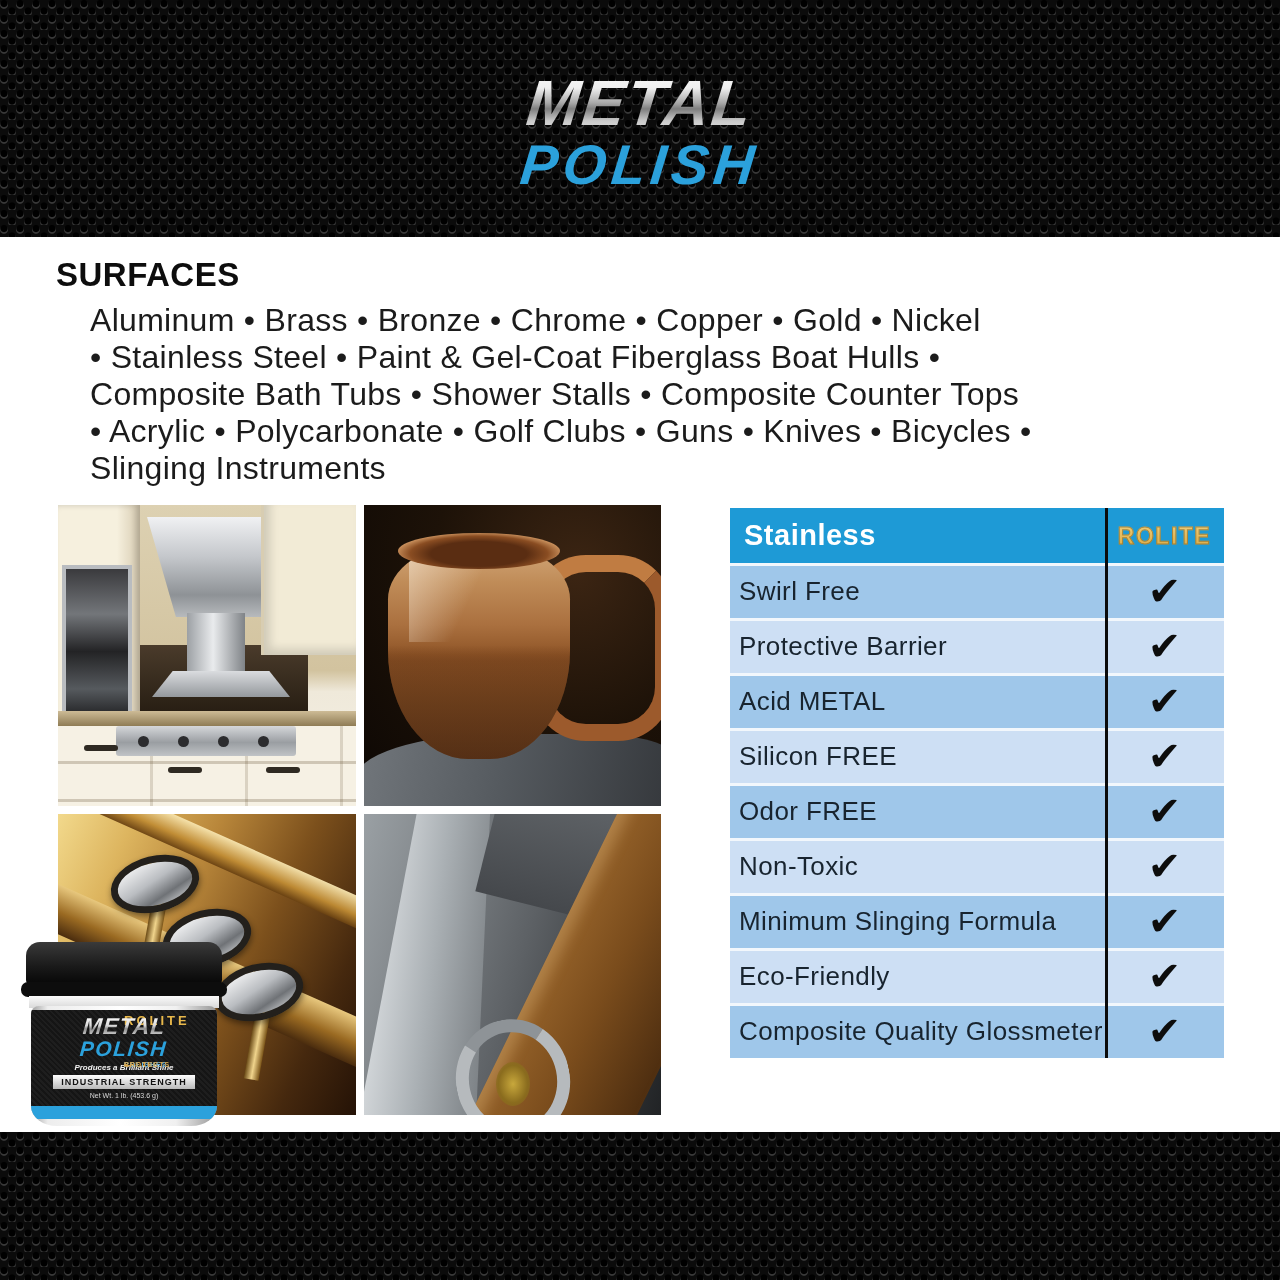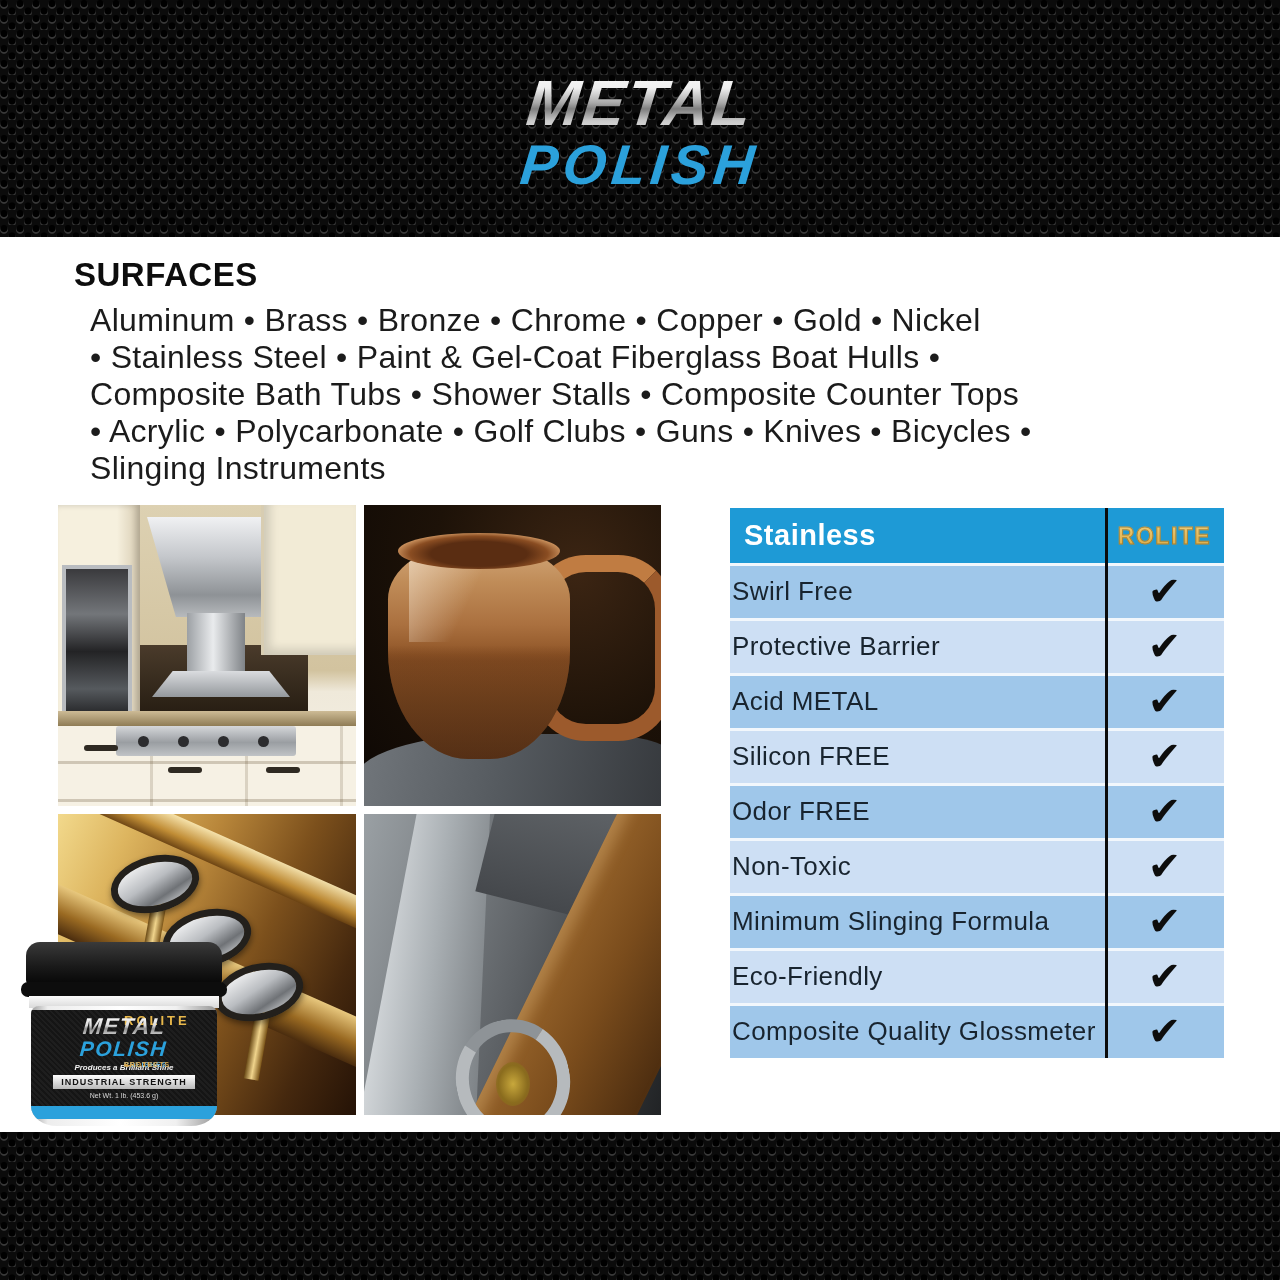--- a/index.html
+++ b/index.html
@@ -21,21 +21,21 @@
   .band-bottom{left:0;top:1132px;width:1280px;height:148px;}
 
   .banner-title{left:0;width:1280px;text-align:center;font-style:italic;font-weight:bold;
     transform:skewX(-6deg);white-space:nowrap;}
   .banner-metal{top:66px;font-size:64px;letter-spacing:2px;
     background:linear-gradient(180deg,#fdfdfd 0%,#eeeeee 30%,#a8a8a8 50%,#7e7e7e 58%,#c9c9c9 74%,#f1f1f1 100%);
     -webkit-background-clip:text;background-clip:text;color:transparent;}
   .banner-polish{top:132px;font-size:56px;letter-spacing:5px;color:var(--accent-blue,#2BA1DC);}
 
   
-  .surf-heading{left:74px;top:256px;font-size:33px;font-weight:bold;letter-spacing:0.5px;color:#0d0d0d;}
+  .surf-heading{left:56px;top:256px;font-size:33px;font-weight:bold;letter-spacing:0.5px;color:#0d0d0d;}
   .surf-lines{left:58px;top:302px;width:1170px;font-size:32px;line-height:37px;color:#1b1b1b;letter-spacing:0.3px;}
   .s-line{height:37px;white-space:nowrap;margin-left:32px;}
 
   
   .photo-grid{left:58px;top:505px;width:603px;height:610px;display:grid;
     grid-template-columns:1fr 1fr;grid-template-rows:1fr 1fr;gap:8px;}
   .ph{position:relative;overflow:hidden;}
   .ph *{position:absolute;}
 
   
@@ -114,21 +114,21 @@
   .ft-divider{left:375px;top:0;bottom:0;width:3px;background:#0b0b0b;z-index:4;}
   .ft-header{position:relative;display:flex;height:55px;background:var(--table-header-blue,#1E9AD6);}
   .ft-h-label{flex:1;padding-left:14px;line-height:55px;font-size:29px;font-weight:bold;color:#ffffff;letter-spacing:0.5px;}
   .ft-h-brand{width:119px;text-align:center;line-height:57px;font-size:23px;font-weight:bold;letter-spacing:1.5px;
     background:linear-gradient(180deg,#f8e7a8 0%,#e3b858 55%,#c89a3a 100%);
     -webkit-background-clip:text;background-clip:text;color:transparent;
     -webkit-text-stroke:1px rgba(122,90,24,.55);}
   .ft-row{display:flex;height:55px;box-sizing:border-box;border-top:3px solid #f2f7fc;}
   .ft-row.odd{background:var(--row-blue-medium,#9FC7EA);}
   .ft-row.even{background:var(--row-blue-light,#CDDFF4);justify-content:center;}
-  .ft-label{flex:1;padding-left:2px;line-height:51px;font-size:26px;color:#18242f;letter-spacing:0.4px;}
+  .ft-label{flex:1;padding-left:9px;line-height:51px;font-size:26px;color:#18242f;letter-spacing:0.4px;}
   .ft-check{width:119px;text-align:center;line-height:50px;font-size:40px;font-weight:bold;
     color:var(--check-black,#0d0d0d);font-family:"DejaVu Sans",sans-serif;}
 
   
   .jar{left:16px;top:940px;width:216px;height:190px;z-index:6;}
   .jar *{position:absolute;}
   .j-lid{left:10px;top:2px;width:196px;height:44px;border-radius:14px 14px 6px 6px;
     background:linear-gradient(180deg,#3a3a3a 0%,#1a1a1a 55%,#050505 100%);}
   .j-lip{left:5px;top:42px;width:206px;height:15px;border-radius:7px;background:#0d0d0d;}
   .j-neck{left:13px;top:56px;width:190px;height:12px;background:linear-gradient(180deg,#fbfbfb,#d9d9d9);}

